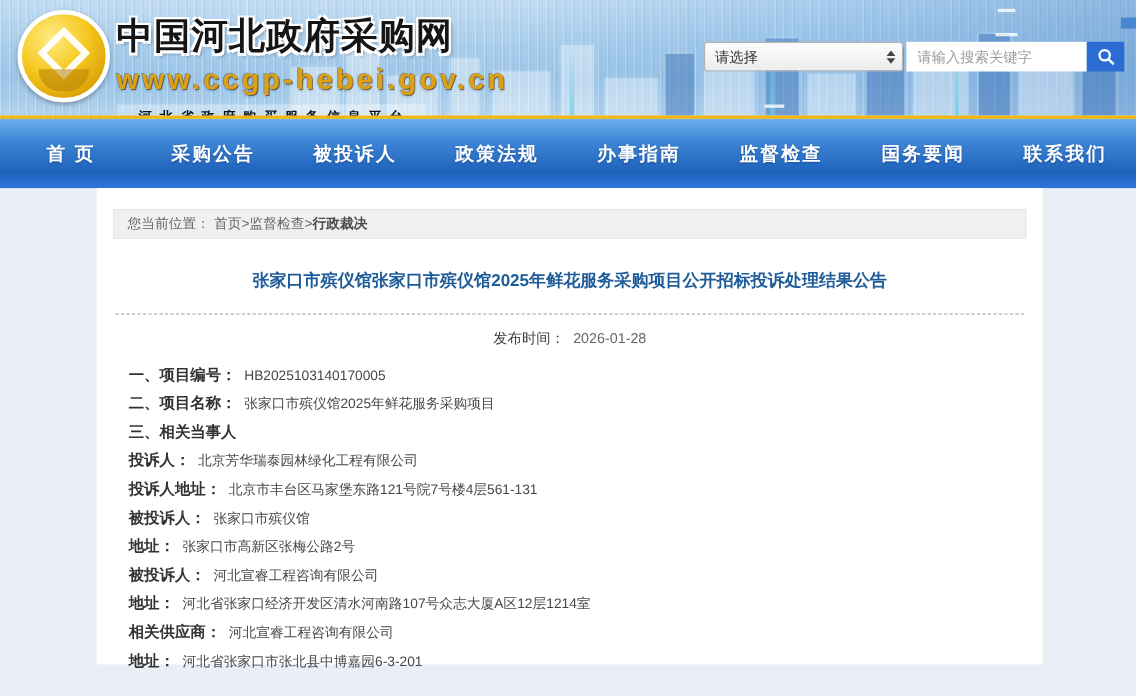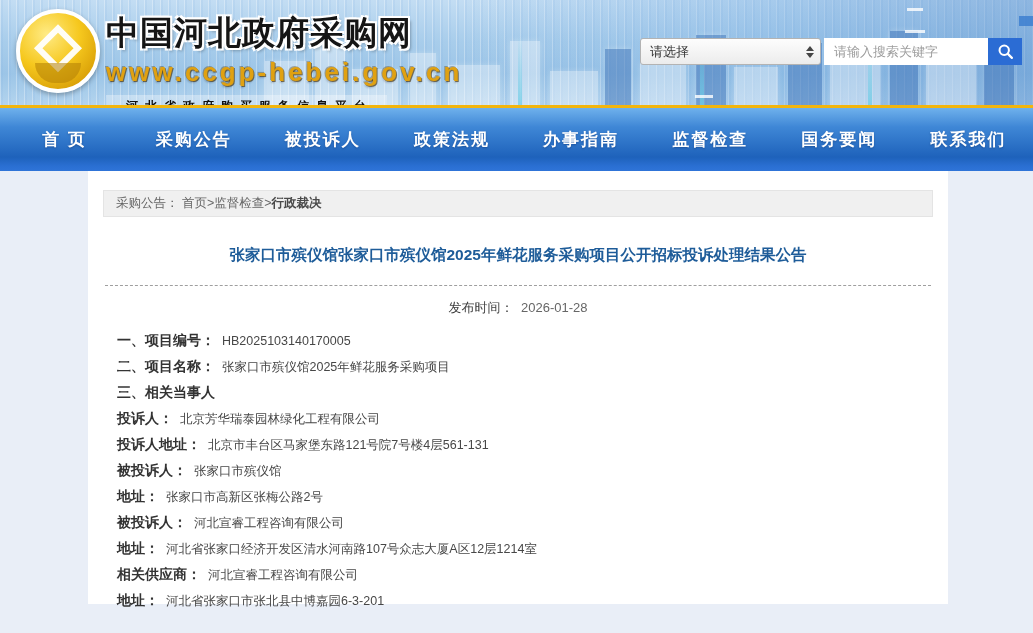--- a/index.html
+++ b/index.html
@@ -143,21 +143,21 @@
   <div class="nav-item">办事指南</div>
   <div class="nav-item">监督检查</div>
   <div class="nav-item">国务要闻</div>
   <div class="nav-item">联系我们</div>
 </div>
 
 <div class="page">
   <div class="card">
 
     <div class="crumb-bar">
-      <span>采购公告：</span>
+      <span>您当前位置：</span>
       <span class="crumb-path">首页&gt;监督检查&gt;</span><span class="cur">行政裁决</span>
     </div>
 
     <div class="art-title">张家口市殡仪馆张家口市殡仪馆2025年鲜花服务采购项目公开招标投诉处理结果公告</div>
 
     <div class="dashed"></div>
 
     <div class="pub-row">
       <span class="pub-label">发布时间：</span>
       <span class="pub-date">2026-01-28</span>

